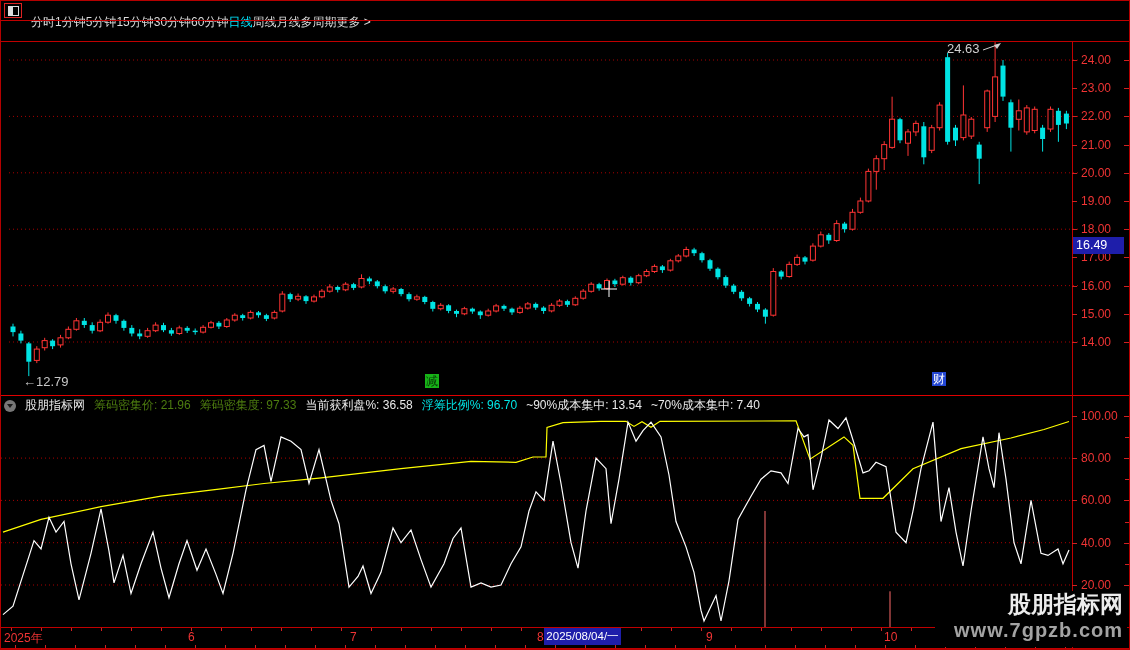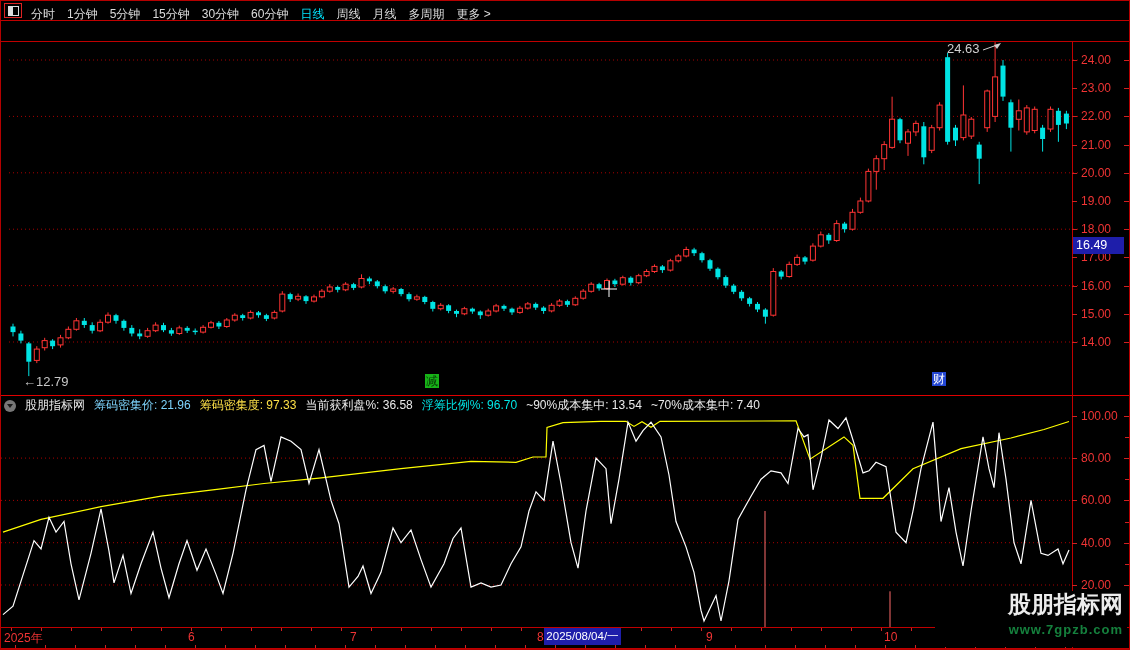--- a/index.html
+++ b/index.html
@@ -6,21 +6,21 @@
   #app{position:relative;width:1130px;height:650px;background:#000;overflow:hidden;
        font-family:"Liberation Sans","DejaVu Sans",sans-serif;
        border:1px solid #b40000;box-sizing:border-box;}
   .hline{position:absolute;left:0;width:1130px;height:1px;background:#c00000;}
   .vline{position:absolute;width:1px;background:#c00000;}
   
   #row1{position:absolute;left:0;top:0;width:1130px;height:19px;}
   #win-icon{position:absolute;left:3px;top:2px;width:16px;height:13px;border:1px solid #d22;}
   #win-icon .sq{position:absolute;left:3px;top:2px;width:9px;height:8px;border:1px solid #ddd;}
   #win-icon .sq i{position:absolute;left:0;top:0;width:4px;height:8px;background:#ddd;}
-  #lmenu{position:absolute;left:30px;top:4px;height:19px;display:flex;gap:12px;align-items:center;}
+  #lmenu{position:absolute;left:30px;top:12px;height:19px;display:flex;align-items:center;}
   .menu-item{color:#dcdcdc;font-size:12px;white-space:nowrap;cursor:default;}
   .menu-item.active{color:#00e6ff;}
   #rmenu{position:absolute;right:3px;top:0;height:19px;display:flex;align-items:center;}
   .rmenu-item{color:#dcdcdc;font-size:12px;padding:0 8px;border-left:1px solid #c00000;white-space:nowrap;height:19px;line-height:19px;}
   .rmenu-item:last-child{border-right:1px solid #c00000;}
   
   #row2{position:absolute;left:0;top:20px;width:1130px;height:20px;}
   #stock-title{position:absolute;left:7px;top:3px;color:#e4e4e4;font-size:12.5px;}
   .circ{width:13px;height:13px;border-radius:50%;background:#777;position:absolute;}
   .circ:after{content:"";position:absolute;left:3px;top:4px;border-left:3.5px solid transparent;border-right:3.5px solid transparent;border-top:4px solid #1a1a1a;}
@@ -44,21 +44,21 @@
   .date-label{position:absolute;top:3px;color:#f03434;font-size:12px;}
   #date-box{position:absolute;left:543px;top:1px;width:77px;height:17px;background:#1e1eaa;color:#fff;
             font-size:11.5px;line-height:17px;text-align:center;z-index:4;}
   .dtick{position:absolute;width:1px;height:3px;background:#d02020;}
   
   .badge{position:absolute;width:14px;height:14px;font-size:12px;line-height:14px;text-align:center;z-index:3;}
   
   #watermark{position:absolute;right:2px;bottom:2px;width:192px;height:56px;background:#000;z-index:10;
              text-align:right;padding-right:4px;box-sizing:border-box;}
   #wm1{color:#ececec;font-size:23px;font-weight:bold;line-height:27px;}
-  #wm2{color:#15803d;font-size:13px;font-weight:bold;line-height:24px;letter-spacing:1px;}
+  #wm2{color:#a3a3a3;font-size:20px;font-weight:bold;line-height:24px;letter-spacing:1px;}
 </style>
 </head>
 <body>
 
 <div id="app">
 
   <div id="row1">
     <div id="win-icon">
         <span class="sq">
           <i></i>
@@ -365,22 +365,22 @@
         <line x1="974" y1="9" x2="988" y2="4" stroke="#cfcfcf"></line>
         <polygon points="992,2 985,4 988,8" fill="#cfcfcf"></polygon>
         <text x="14" y="345" fill="#c8c8c8" font-size="13">←12.79</text>
       </svg></div>
 
   <div class="hline" style="top:394px;background:#e00000"></div>
 
   <div id="sub-header">
     <span class="circ2"></span>
   <span class="subh" style="color: rgb(234, 234, 234);">股朋指标网</span>
-      <span class="subh" style="color: #7dd3fc;">筹码密集价: 21.96</span>
-      <span class="subh" style="color: #fde047;">筹码密集度: 97.33</span>
+      <span class="subh" style="color: #4d7c0f;">筹码密集价: 21.96</span>
+      <span class="subh" style="color: #4d7c0f;">筹码密集度: 97.33</span>
       <span class="subh" style="color: rgb(234, 234, 234);">当前获利盘%: 36.58</span>
       <span class="subh" style="color: rgb(0, 230, 230);">浮筹比例%: 96.70</span>
       <span class="subh" style="color: rgb(234, 234, 234);">~90%成本集中: 13.54</span>
       <span class="subh" style="color: rgb(234, 234, 234);">~70%成本集中: 7.40</span>
     </div>
   <div id="sub-chart"><svg width="1071" height="231" xmlns="http://www.w3.org/2000/svg">
         <line x1="0" y1="189.0" x2="1071" y2="189.0" stroke="#a80000" stroke-width="1" stroke-dasharray="1 3"></line>
         <line x1="0" y1="146.7" x2="1071" y2="146.7" stroke="#a80000" stroke-width="1" stroke-dasharray="1 3"></line>
         <line x1="0" y1="104.4" x2="1071" y2="104.4" stroke="#a80000" stroke-width="1" stroke-dasharray="1 3"></line>
         <line x1="0" y1="62.1" x2="1071" y2="62.1" stroke="#a80000" stroke-width="1" stroke-dasharray="1 3"></line>

